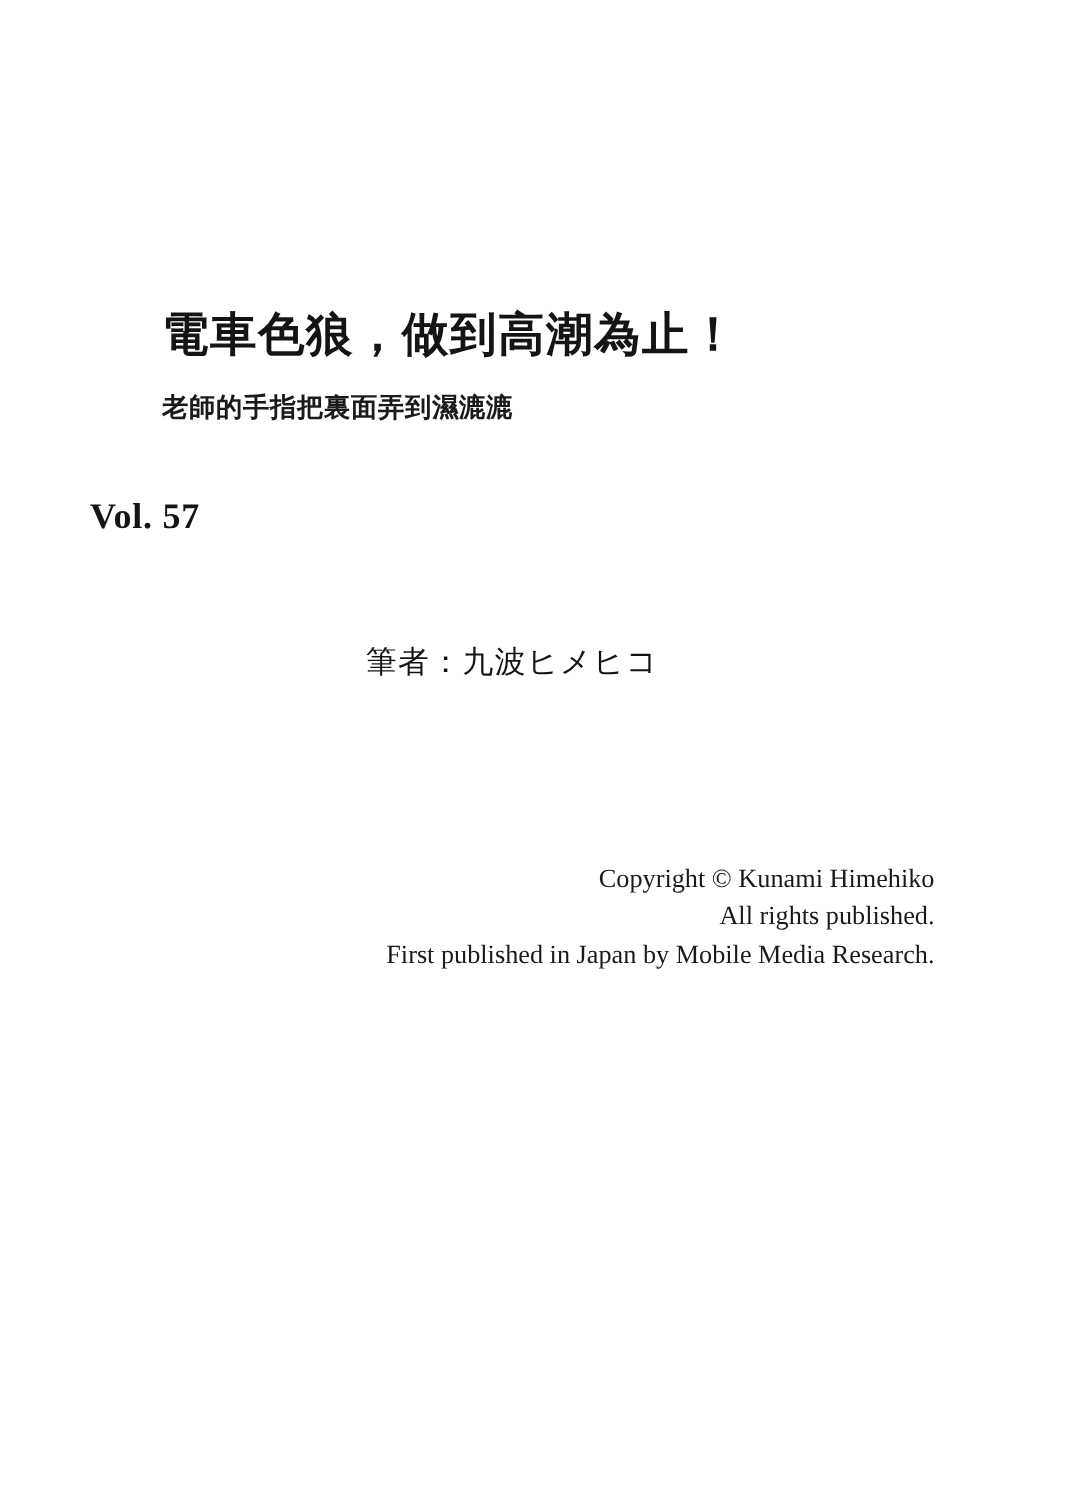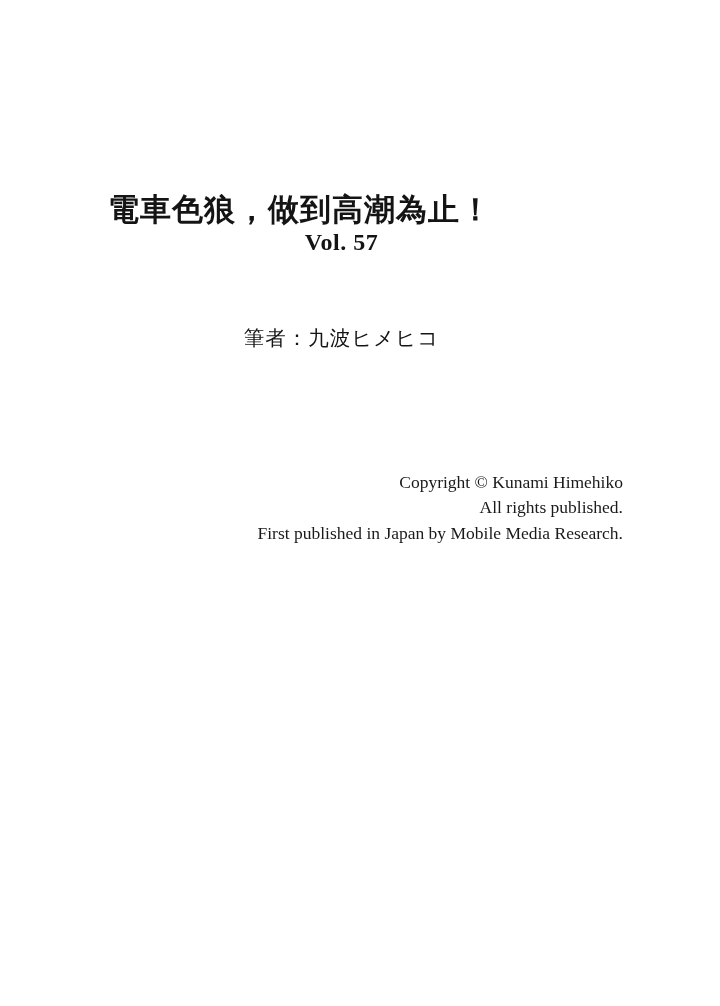--- a/index.html
+++ b/index.html
@@ -12,21 +12,21 @@
     height: 1006px;
     font-family: "Liberation Serif", serif;
     color: #1a1a1a;
     position: relative;
     overflow: hidden;
   }
   .page {
     width: 683px;
     height: 1006px;
     box-sizing: border-box;
-    padding: 4px 60px;
+    padding: 18px 60px;
     position: relative;
   }
   .title-block {
     padding-top: 186px;
     text-align: left;
   }
   .main-title {
     font-family: "DejaVu Sans", sans-serif;
     font-size: 31px;
     font-weight: bold;
@@ -40,25 +40,26 @@
     font-family: "DejaVu Sans", sans-serif;
     font-size: 17.5px;
     font-weight: bold;
     letter-spacing: 0.5px;
     color: #1a1a1a;
     line-height: 1.3;
     margin: 18px 0 0 48px;
     white-space: nowrap;
   }
   .volume {
-    text-align: center;
+    text-align: left;
     font-family: "Liberation Serif", serif;
     font-size: 24px;
     font-weight: bold;
     color: #141414;
+    margin-top: 48px;
     letter-spacing: 0.5px;
   }
   .author {
     text-align: center;
     font-family: "DejaVu Sans", sans-serif;
     font-size: 20.5px;
     font-weight: normal;
     color: #141414;
     margin-top: 68px;
     letter-spacing: 1px;
@@ -75,20 +76,21 @@
     white-space: nowrap;
   }
 </style>
 </head>
 <body>
 
 <div class="page">
 
   <div class="title-block">
     <h1 class="main-title">電車色狼，做到高潮為止！</h1>
+    <h2 class="sub-title">老師的手指把裏面弄到濕漉漉</h2>
   </div>
 
   <div class="volume">Vol. 57</div>
 
   <div class="author">筆者：九波ヒメヒコ</div>
 
   <div class="copyright-block">
     <div>Copyright © Kunami Himehiko</div>
     <div>All rights published.</div>
     <div>First published in Japan by Mobile Media Research.</div>

